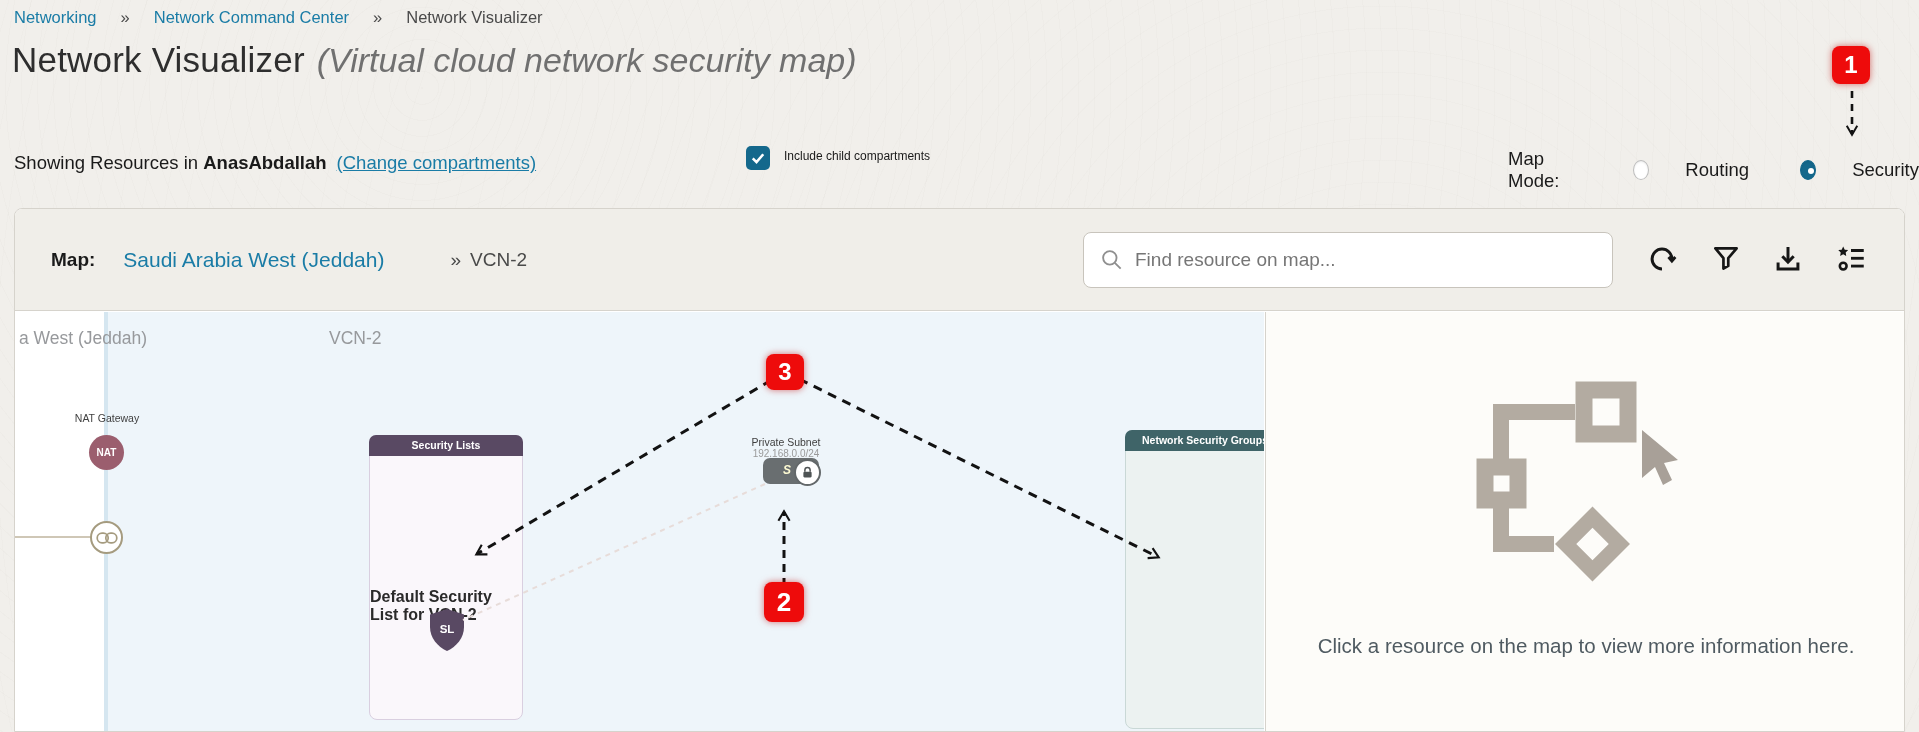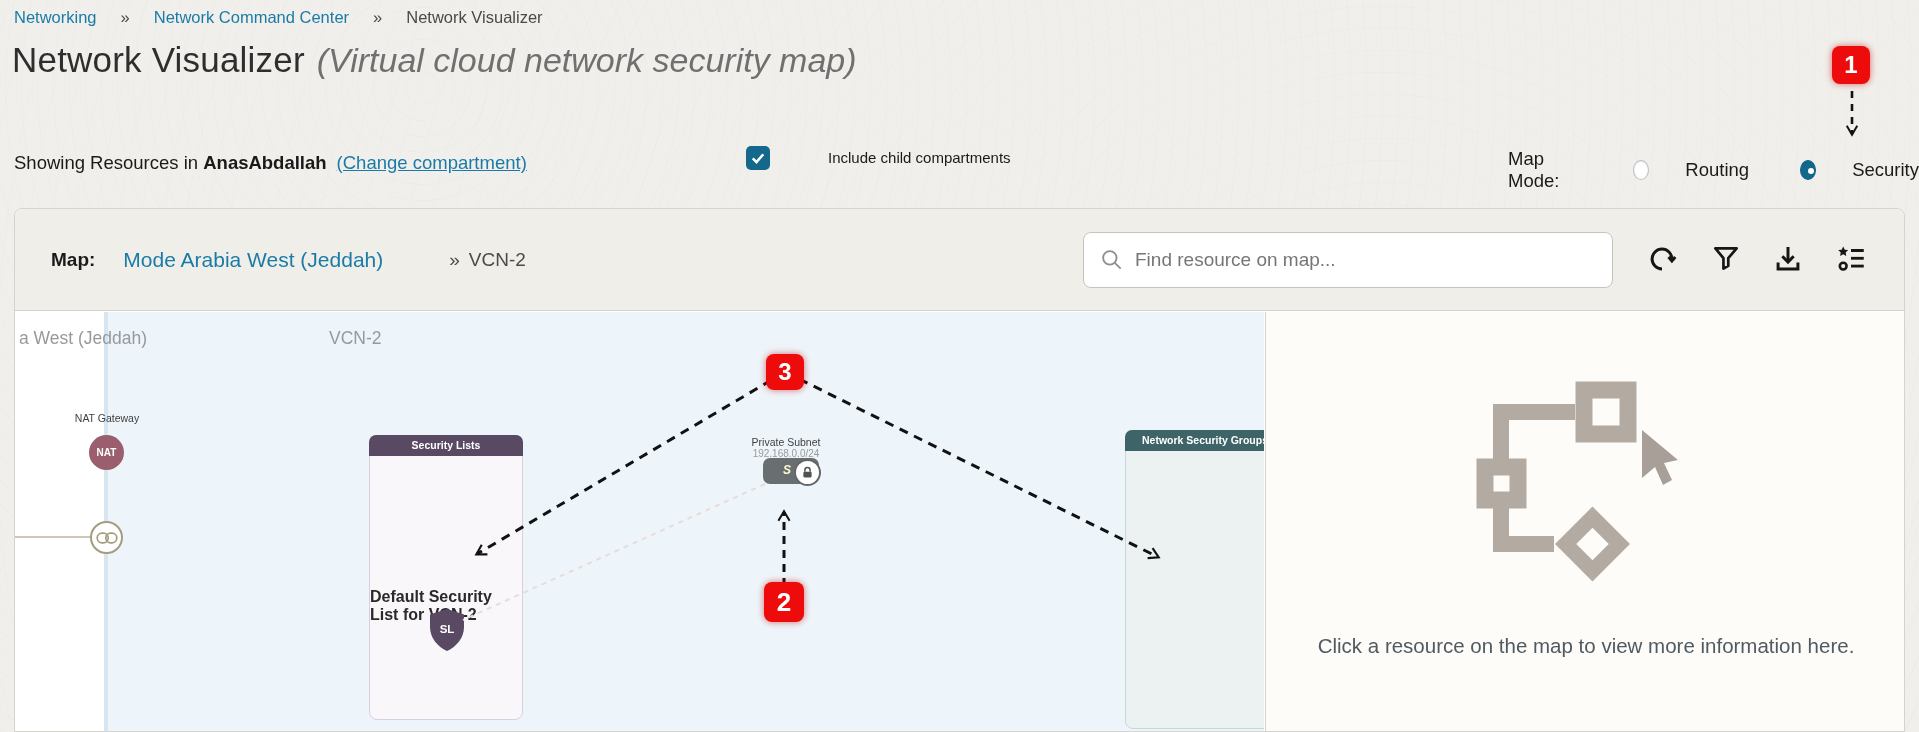--- a/index.html
+++ b/index.html
@@ -129,43 +129,43 @@
     <marker id="veeH" viewBox="0 0 20 20" refX="15" refY="10" markerWidth="15" markerHeight="15" orient="auto" markerUnits="userSpaceOnUse">
       <path d="M4,3 L16,10 L4,17" fill="none" stroke="#121212" stroke-width="2.6"></path>
     </marker>
   </defs>
   <line x1="15" y1="3" x2="15" y2="46" stroke="#121212" stroke-width="2.6" stroke-dasharray="7 6" marker-end="url(#veeH)"></line>
 </svg>
 
 <div class="abs comp-row">
   <span>Showing Resources in</span>&nbsp;
   <b>AnasAbdallah</b>
-  <a href="#" class="change-link">(Change compartment)</a>
+  <a href="#" class="change-link">(Change compartments)</a>
 </div>
 <div class="abs checkbox" style="left:746px; top:146px;">
   <svg width="18" height="18" viewBox="0 0 24 24">
     <polyline points="5,12.5 10,17.5 19,7" fill="none" stroke="#fff" stroke-width="3.4"></polyline>
   </svg>
 </div>
-<span class="abs" style="left:828px; top:149px; font-size:15px;">Include child compartments</span>
+<span class="abs" style="left:784px; top:149px; font-size:12px;">Include child compartments</span>
 
 <div class="abs mapmode-row">
   <span>Map Mode:</span>
   <span class="radio" style="margin-left:28px;"></span>
   <span style="margin-left:11px;">Routing</span>
   <span class="radio sel" style="margin-left:26px;"></span>
   <span style="margin-left:11px;">Security</span>
 </div>
 
 <div class="abs container">
 
   <div class="toolbar">
     <div class="toolbar-left">
       <span class="map-label">Map:</span>
-      <a href="#" class="region-link">Mode Arabia West (Jeddah)</a>
+      <a href="#" class="region-link">Saudi Arabia West (Jeddah)</a>
       <span class="tb-sep">»</span>
       <span class="tb-vcn">VCN-2</span>
     </div>
 
     <div class="searchbox">
       <svg width="26" height="26" viewBox="0 0 24 24" style="margin:0 10px 0 15px;">
         <circle cx="10" cy="10" r="6.2" fill="none" stroke="#8f8f8f" stroke-width="1.7"></circle>
         <line x1="14.6" y1="14.6" x2="20" y2="20" stroke="#8f8f8f" stroke-width="1.7"></line>
       </svg>
       <input type="text" placeholder="Find resource on map..." style="">

